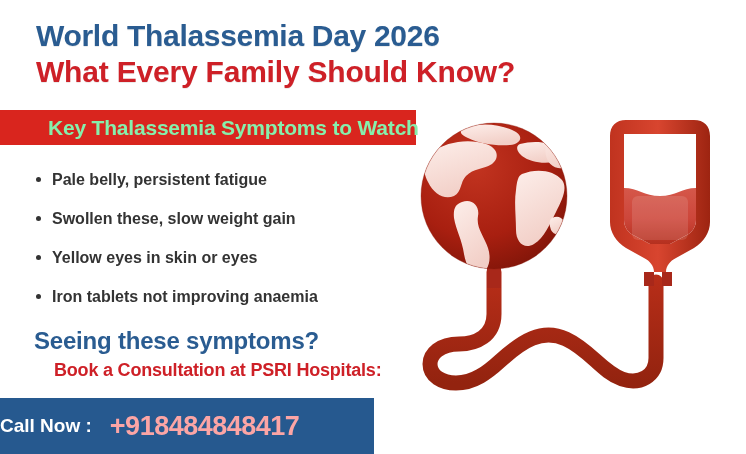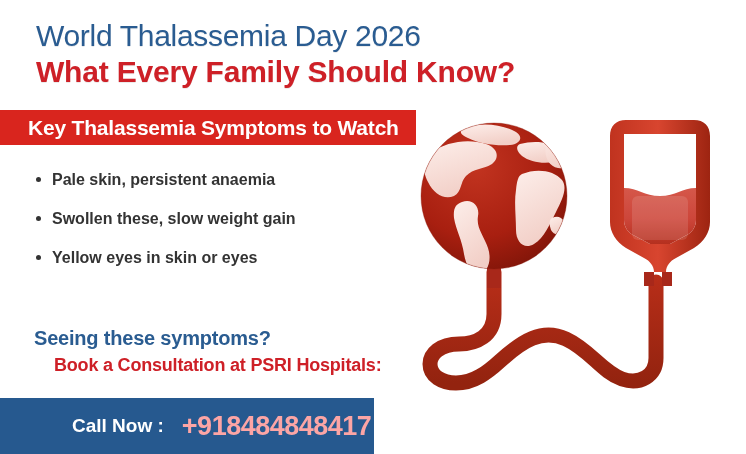--- a/index.html
+++ b/index.html
@@ -18,21 +18,21 @@
 
   
   #headline-block {
     position: absolute;
     left: 36px;
     top: 20px;
     width: 470px;
   }
   #main-title {
     font-size: 30px;
-    font-weight: normal;
+    font-weight: bold;
     color: #2a5c91;
     letter-spacing: -0.3px;
     line-height: 1.05;
     white-space: nowrap;
     text-shadow: 0 1px 0 rgba(0,0,0,0.08);
   }
   #sub-title {
     font-size: 30px;
     font-weight: bold;
     color: #ce2027;
@@ -48,25 +48,25 @@
     position: absolute;
     left: 0;
     top: 110px;
     width: 416px;
     height: 35px;
     background: #d9251e;
     display: flex;
     align-items: center;
   }
   #symptoms-banner-label {
-    color: #ffffff;
+    color: #86efac;
     font-size: 21px;
     font-weight: bold;
     letter-spacing: -0.2px;
-    padding-left: 28px;
+    padding-left: 48px;
     white-space: nowrap;
     text-align: right;
   }
 
   
   #symptom-list {
     position: absolute;
     left: 34px;
     top: 160px;
     width: 380px;
@@ -96,21 +96,21 @@
   }
 
   
   #cta-block {
     position: absolute;
     left: 34px;
     top: 327px;
     width: 400px;
   }
   #cta-question {
-    font-size: 20px;
+    font-size: 24px;
     font-weight: bold;
     color: #2a5c91;
     letter-spacing: -0.2px;
     line-height: 1.15;
     white-space: nowrap;
   }
   #cta-book {
     font-size: 18px;
     font-weight: bold;
     color: #ce2027;
@@ -129,23 +129,21 @@
     width: 374px;
     height: 56px;
     background: #26598f;
     display: flex;
     align-items: center;
   }
   #call-now-label {
     color: #ffffff;
     font-size: 19px;
     font-weight: bold;
-    padding-left: 36px;
-    white-space: nowrap;
-    margin-left: 36px;
+    white-space: nowrap;
   }
   #call-number {
     color: #fca5a5;
     font-size: 27px;
     font-weight: bold;
     letter-spacing: -0.5px;
     padding-left: 18px;
     white-space: nowrap;
   }
 
@@ -167,27 +165,30 @@
     <div id="main-title">World Thalassemia Day 2026</div>
     <div id="sub-title">What Every Family Should Know?</div>
   </div>
 
   <div id="symptoms-banner">
     <span id="symptoms-banner-label">Key Thalassemia Symptoms to Watch</span>
   </div>
 
   <ul id="symptom-list">
     <li>
-      <span>Pale skin, persistent anaemia</span>
+      <span>Pale belly, persistent fatigue</span>
     </li>
     <li>
       <span>Swollen these, slow weight gain</span>
     </li>
     <li>
       <span>Yellow eyes in skin or eyes</span>
+    </li>
+    <li>
+      <span>Iron tablets not improving anaemia</span>
     </li>
   </ul>
 
   <div id="cta-block">
     <div id="cta-question">Seeing these symptoms?</div>
     <div id="cta-book">Book a Consultation at PSRI Hospitals:</div>
   </div>
 
   <div id="call-bar">
     <span id="call-now-label">Call Now :</span>

